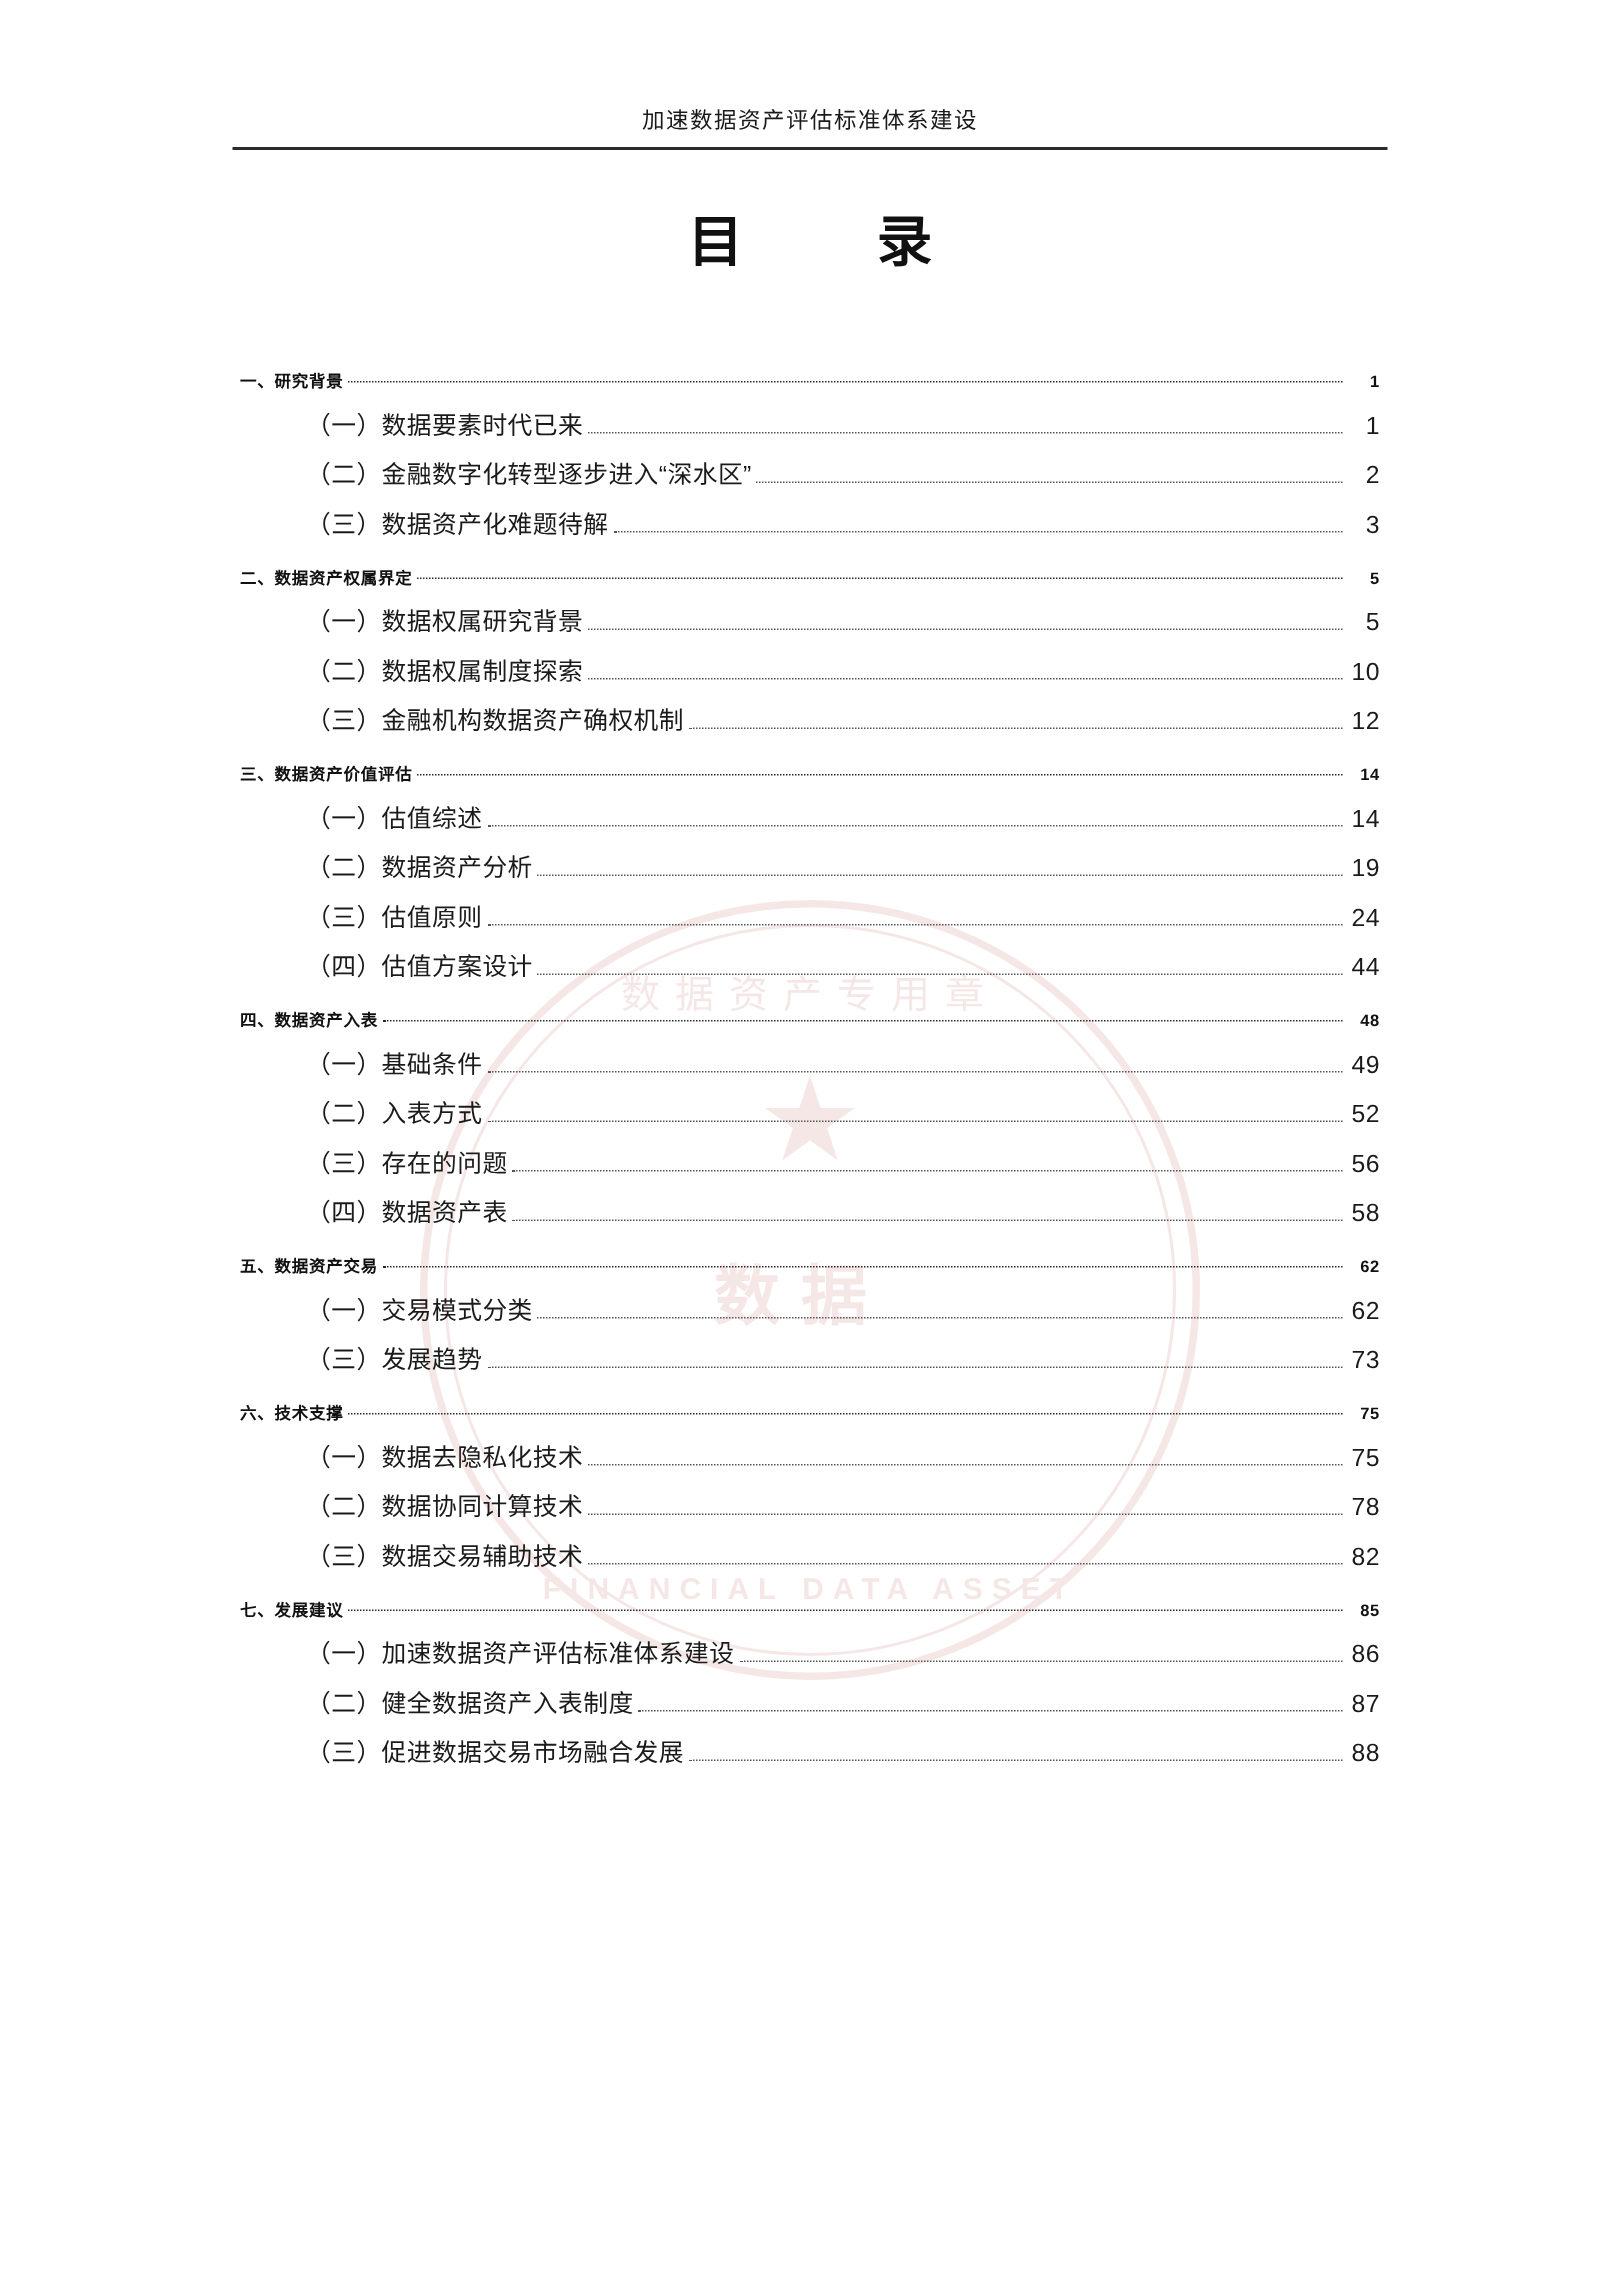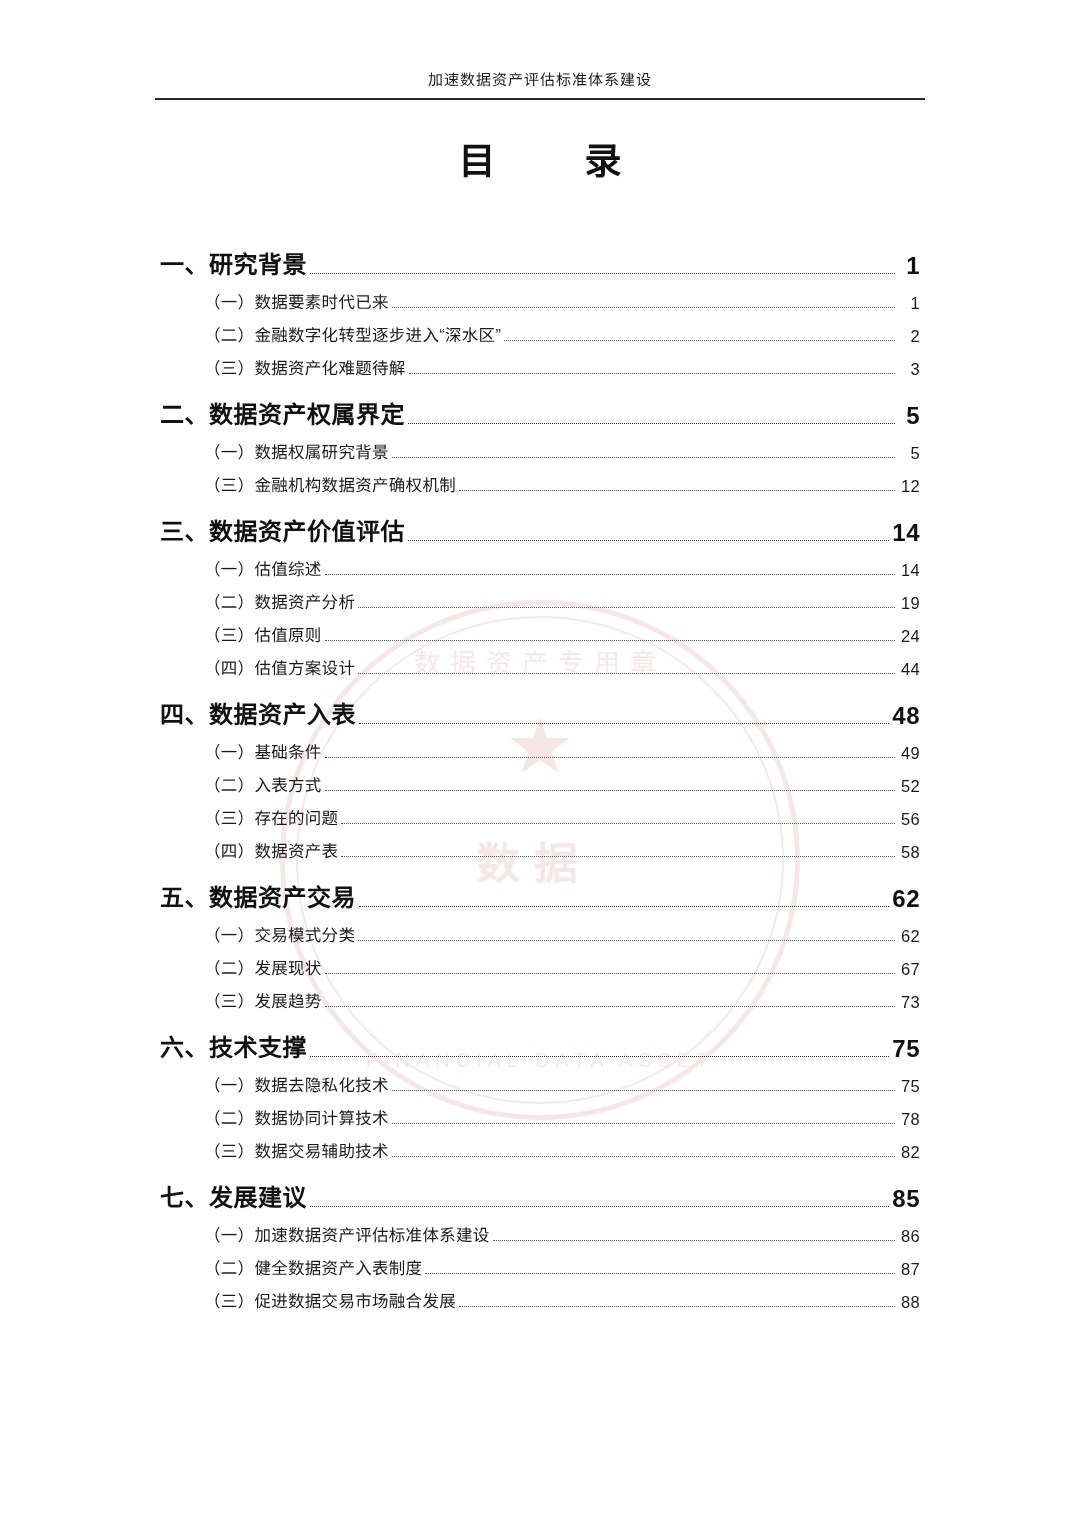--- a/index.html
+++ b/index.html
@@ -71,20 +71,21 @@
     font-weight: bold;
   }
   .wm-text-bottom {
     position: absolute;
     left: 0; right: 0;
     bottom: 48px;
     text-align: center;
     color: #c24b4b;
     font-size: 20px;
     letter-spacing: 6px;
+    font-weight: bold;
   }
 
   .content {
     position: relative;
     z-index: 2;
   }
 
   
   .header-wrap {
     position: absolute;
@@ -138,21 +139,21 @@
     border-bottom: 1.5px dotted #3a3a3a;
     height: 1px;
   }
   .toc-row .pg {
     flex: 0 0 auto;
     text-align: right;
     min-width: 22px;
   }
 
   .level1 {
-    font-size: 24px;
+    font-size: 11px;
     font-weight: bold;
     color: #111;
     margin-top: 16px;
     margin-bottom: 2px;
     letter-spacing: 0.5px;
   }
   .level1 .dots { border-bottom: 1.5px dotted #2a2a2a; margin-bottom: 6px; }
   .level1:first-child { margin-top: 0; }
 
   .level2 {
@@ -212,20 +213,25 @@
           <span class="label">二、数据资产权属界定</span>
           <span class="dots"></span>
           <span class="pg">5</span>
         </div>
         <div class="toc-row level2">
           <span class="label">（一）数据权属研究背景</span>
           <span class="dots"></span>
           <span class="pg">5</span>
         </div>
         <div class="toc-row level2">
+          <span class="label">（二）数据权属制度探索</span>
+          <span class="dots"></span>
+          <span class="pg">10</span>
+        </div>
+        <div class="toc-row level2">
           <span class="label">（三）金融机构数据资产确权机制</span>
           <span class="dots"></span>
           <span class="pg">12</span>
         </div>
         <div class="toc-row level1">
           <span class="label">三、数据资产价值评估</span>
           <span class="dots"></span>
           <span class="pg">14</span>
         </div>
         <div class="toc-row level2">
@@ -275,25 +281,20 @@
         </div>
         <div class="toc-row level1">
           <span class="label">五、数据资产交易</span>
           <span class="dots"></span>
           <span class="pg">62</span>
         </div>
         <div class="toc-row level2">
           <span class="label">（一）交易模式分类</span>
           <span class="dots"></span>
           <span class="pg">62</span>
-        </div>
-        <div class="toc-row level2">
-          <span class="label">（二）发展现状</span>
-          <span class="dots"></span>
-          <span class="pg">67</span>
         </div>
         <div class="toc-row level2">
           <span class="label">（三）发展趋势</span>
           <span class="dots"></span>
           <span class="pg">73</span>
         </div>
         <div class="toc-row level1">
           <span class="label">六、技术支撑</span>
           <span class="dots"></span>
           <span class="pg">75</span>

